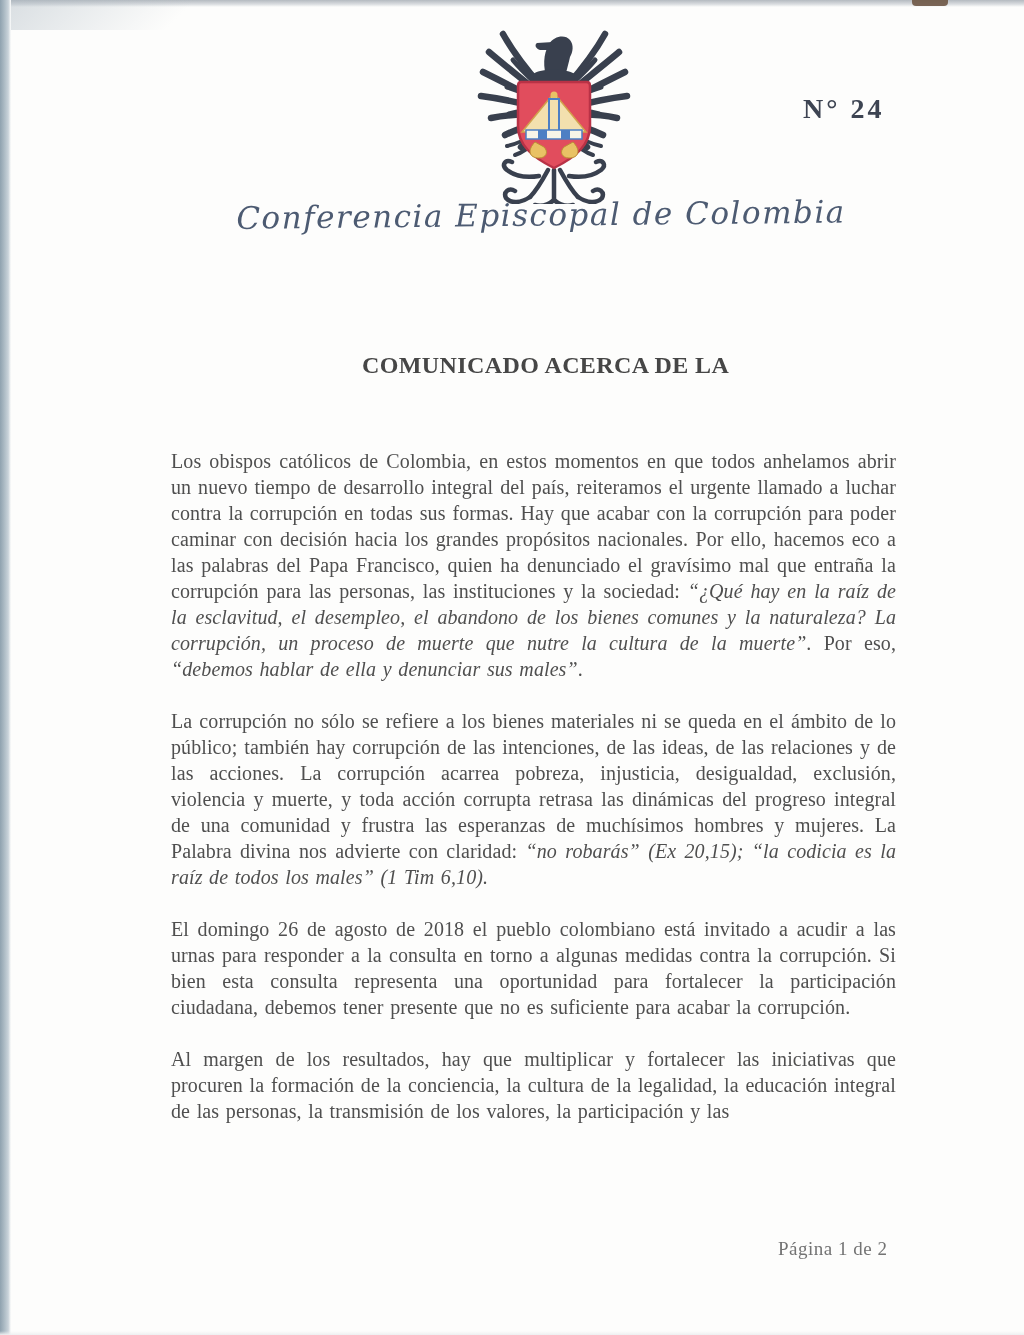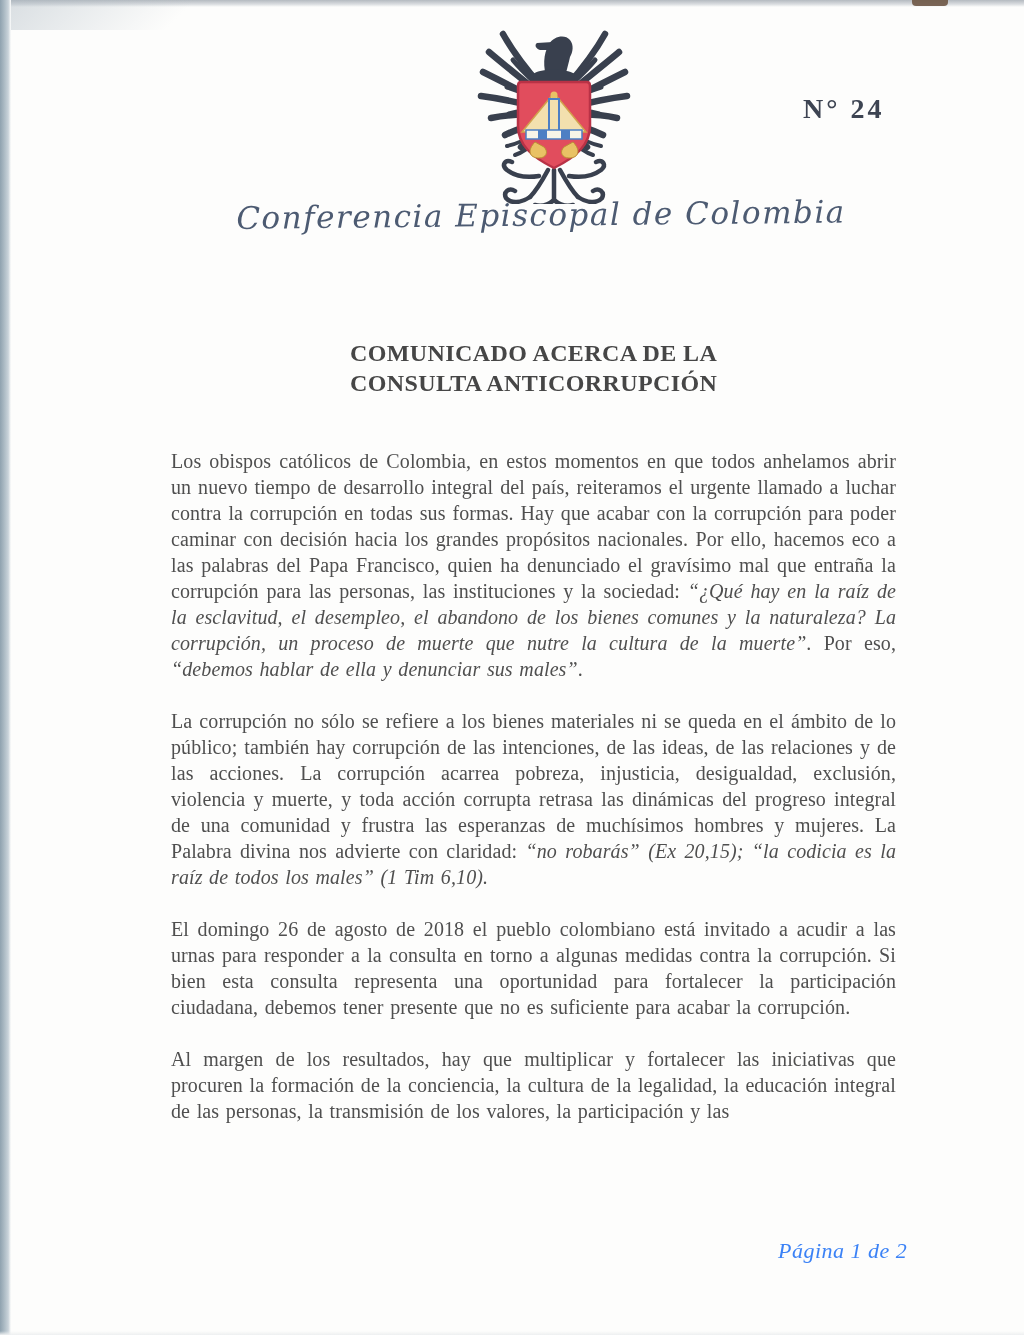--- a/index.html
+++ b/index.html
@@ -50,38 +50,38 @@
     text-align:center;
     font-family:"DejaVu Serif",serif;
     font-style:italic;
     font-size:31px; letter-spacing:1.5px;
     color:#4d5b72;
     transform:rotate(-0.6deg);
   }
 
   
   .title {
-    position:absolute; left:346px; top:334px; margin:4px;
+    position:absolute; left:346px; top:334px; margin:16px;
     font-size:24px; font-weight:bold; line-height:30px;
     letter-spacing:0.4px; color:#464646;
   }
 
   .body-text {
     position:absolute; left:163px; top:448px; width:733px;
     font-size:20px; line-height:26px;
     text-align:justify;
     color:#4f4f4f;
     letter-spacing:0.1px; word-spacing:1.5px;
   }
   .body-text p { margin:0 0 26px 8px; }
   .italic { font-style:italic; }
 
   .footer {
     position:absolute; left:778px; top:1238px;
-    font-size:22px; letter-spacing:0.5px; color:#3b82f6;font-style:italic;
+    font-size:19px; letter-spacing:0.5px; color:#737373;
   }
 </style>
 </head>
 <body>
 
 <div class="page">
 
   <div class="edge-top"></div>
   <div class="corner-shade-topleft"></div>
   <div class="edge-left"></div>
@@ -157,21 +157,20 @@
       <path stroke="#bb8f35" d="M104,116 C112,124 110,132 100,132 C93,132 90,126 95,121 Z" fill="#e9c265"></path>
     </g>
   </svg>
 
   <div class="doc-number">N° 24</div>
 
   <div class="org-name">Conferencia Episcopal de Colombia</div>
 
   <h1 class="title">
     <span>COMUNICADO ACERCA DE LA</span><br>
-    <span>CONSULTA ANTICORRUPCIÓN</span>
   </h1>
 
   <div class="body-text">
     <p><span>Los obispos católicos de Colombia, en estos momentos en que todos anhelamos abrir un nuevo tiempo de desarrollo integral del país, reiteramos el urgente llamado a luchar contra la corrupción en todas sus formas.  Hay que acabar con la corrupción para poder caminar con decisión hacia los grandes propósitos nacionales.  Por ello, hacemos eco a las palabras del Papa Francisco, quien ha denunciado el gravísimo mal que entraña la corrupción para las personas, las instituciones y la sociedad: </span><span class="italic">“¿Qué hay en la raíz de la esclavitud, el desempleo, el abandono de los bienes comunes y la naturaleza? La corrupción, un proceso de muerte que nutre la cultura de la muerte”</span><span>.  Por eso, </span><span class="italic">“debemos hablar de ella y denunciar sus males”</span><span>.</span></p>
     <p><span>La corrupción no sólo se refiere a los bienes materiales ni se queda en el ámbito de lo público; también hay corrupción de las intenciones, de las ideas, de las relaciones y de las acciones.  La corrupción acarrea pobreza, injusticia, desigualdad, exclusión, violencia y muerte, y toda acción corrupta retrasa las dinámicas del progreso integral de una comunidad y frustra las esperanzas de muchísimos hombres y mujeres.  La Palabra divina nos advierte con claridad: </span><span class="italic">“no robarás” (Ex 20,15); “la codicia es la raíz de todos los males” (1 Tim 6,10).</span></p>
     <p><span>El domingo 26 de agosto de 2018 el pueblo colombiano está invitado a acudir a las urnas para responder a la consulta en torno a algunas medidas contra la corrupción.  Si bien esta consulta representa una oportunidad para fortalecer la participación ciudadana, debemos tener presente que no es suficiente para acabar la corrupción.</span></p>
     <p><span>Al margen de los resultados, hay que multiplicar y fortalecer las iniciativas que procuren la formación de la conciencia, la cultura de la legalidad, la educación integral de las personas, la transmisión de los valores, la participación y las</span></p>
   </div>
 
   <div class="footer">Página 1 de 2</div>

